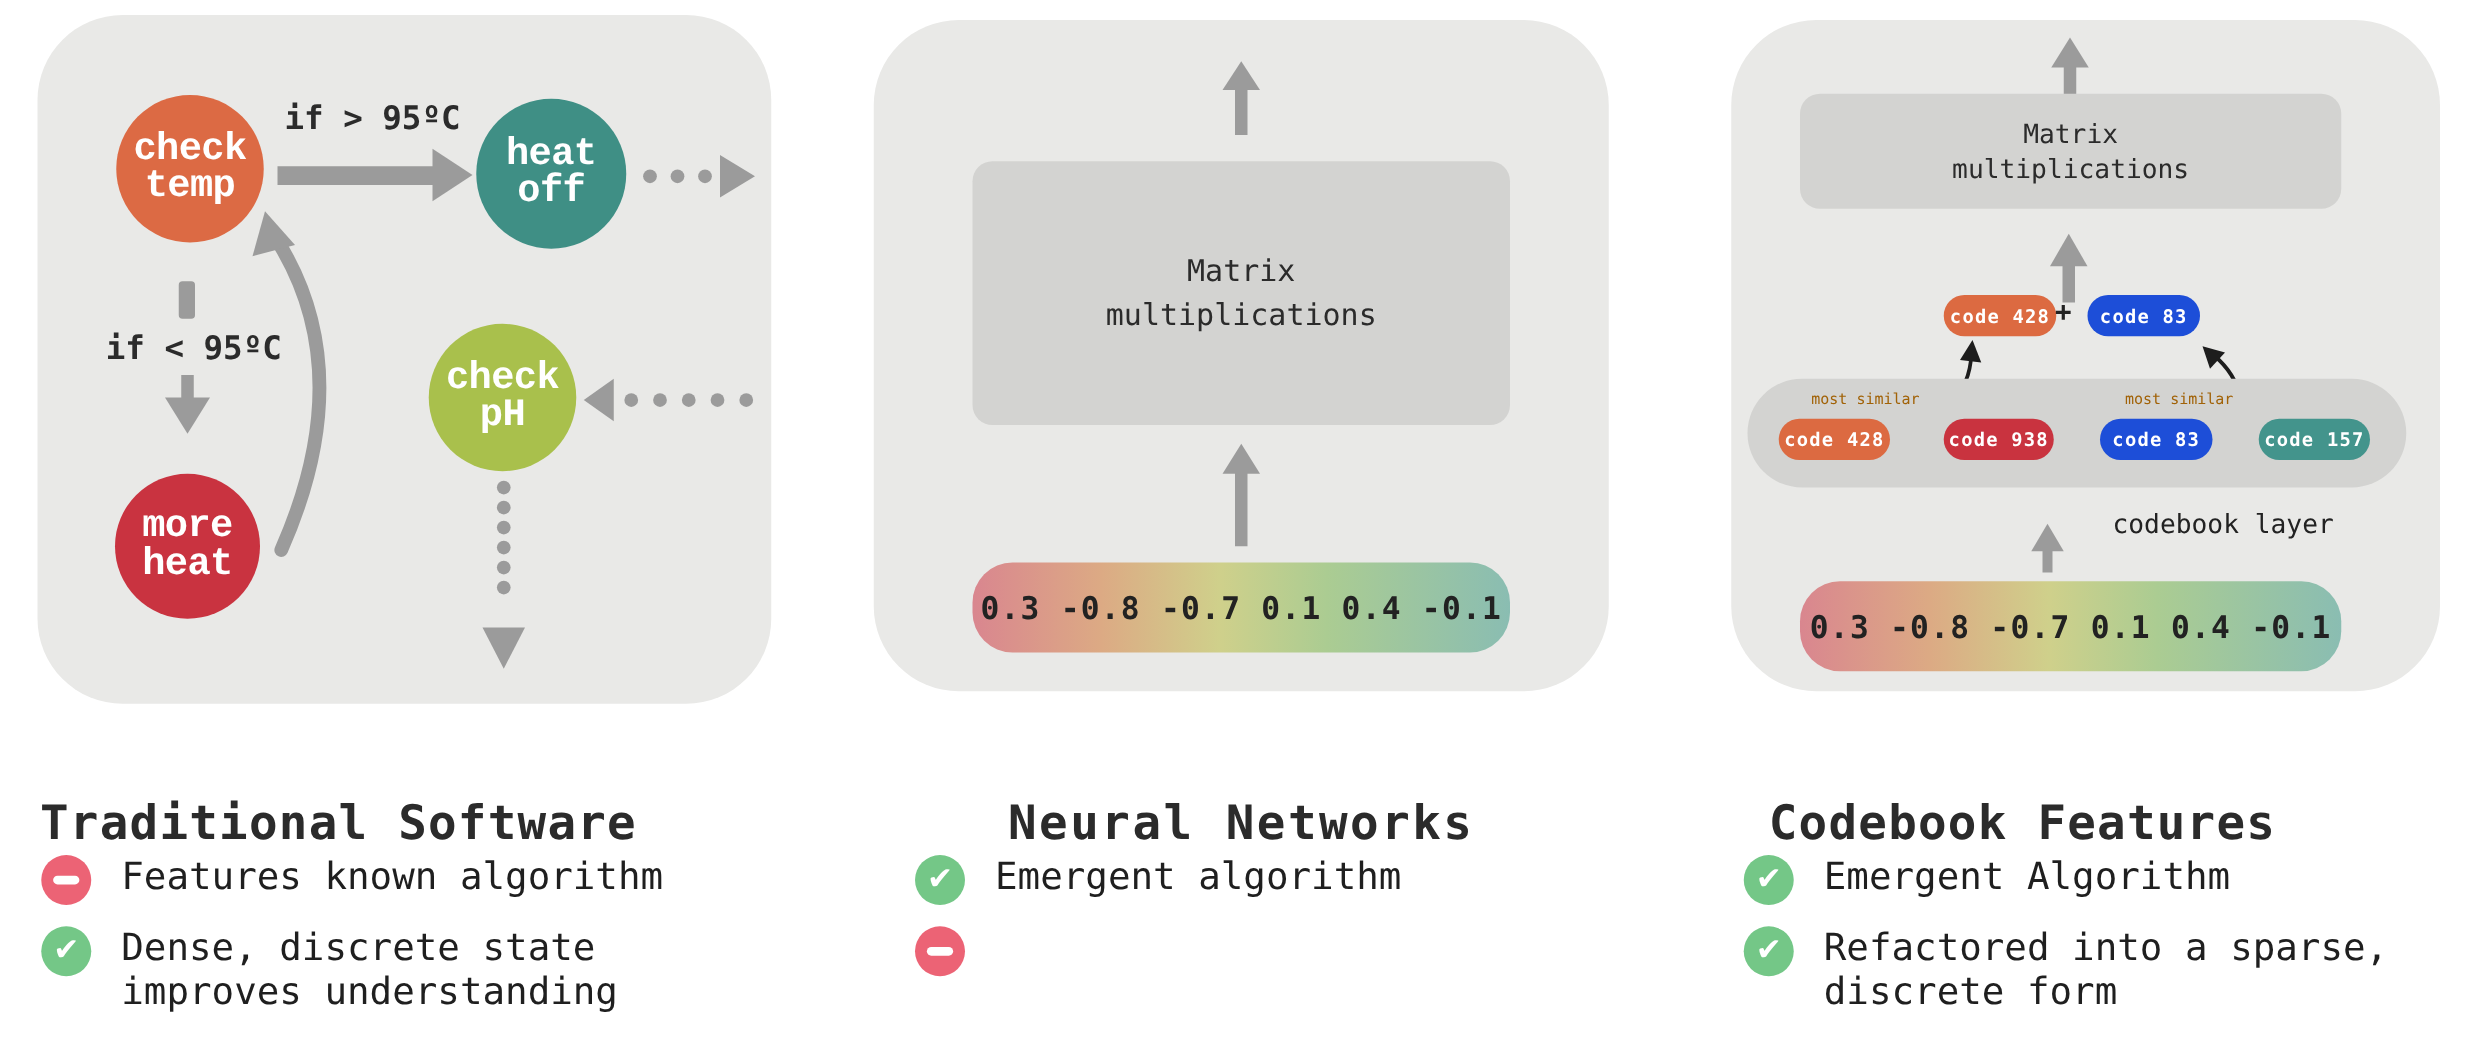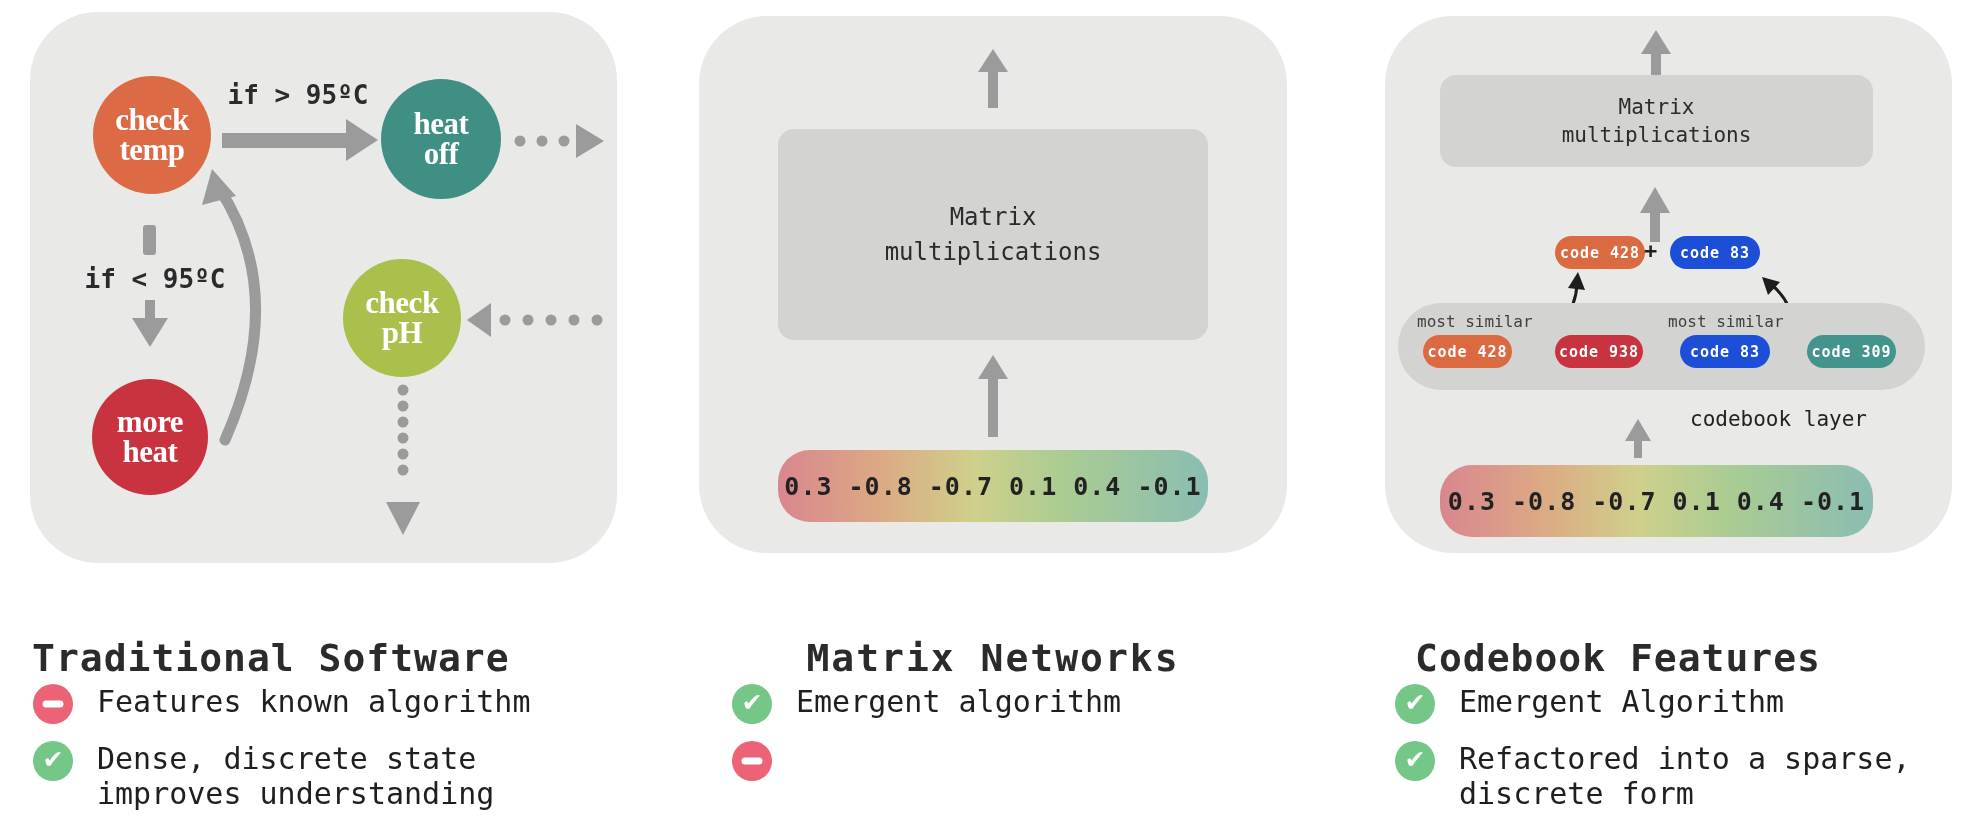--- a/index.html
+++ b/index.html
@@ -11,21 +11,21 @@
   }
   .panel{position:absolute;background:#e9e9e7;border-radius:68px;}
   #panel-left{left:30px;top:12px;width:587px;height:551px;}
   #panel-middle{left:699px;top:16px;width:588px;height:537px;}
   #panel-right{left:1385px;top:16px;width:567px;height:537px;}
   .overlay{position:absolute;left:0;top:0;}
 
   
   .node{
     position:absolute;border-radius:50%;display:flex;align-items:center;justify-content:center;
-    color:#ffffff;font-family:Liberation Serif, serif;font-weight:bold;
+    color:#ffffff;font-family:Liberation Mono, monospace;font-weight:bold;
     font-size:31px;line-height:0.98;text-align:center;white-space:pre-line;letter-spacing:-0.5px;
   }
   #node-check-temp{left:63px;top:64px;width:118px;height:118px;background:#dc6a44;}
   #node-heat-off{left:351px;top:67px;width:120px;height:120px;background:#3f8f85;}
   #node-check-ph{left:313px;top:247px;width:118px;height:118px;background:#a9c04c;}
   #node-more-heat{left:62px;top:367px;width:116px;height:116px;background:#c93340;}
 
   .cond{
     position:absolute;font-weight:bold;font-size:26px;color:#2b2b2b;
     text-align:center;width:160px;
@@ -65,21 +65,21 @@
   #sel-code-a{left:170px;top:220px;width:90px;}
   #sel-code-b{left:285px;top:220px;width:90px;}
   #sel-plus{position:absolute;left:259px;top:222px;font-size:22px;font-weight:bold;color:#222;}
   #cb-pill-0{left:38px;top:319px;width:89px;}
   #cb-pill-1{left:170px;top:319px;width:88px;}
   #cb-pill-2{left:295px;top:319px;width:90px;}
   #cb-pill-3{left:422px;top:319px;width:89px;}
 
   
   #codebook-box{position:absolute;left:13px;top:287px;width:527px;height:87px;background:#d3d3d1;border-radius:44px;}
-  .most-similar{position:absolute;font-size:16px;color:#404040;}
+  .most-similar{position:absolute;font-size:12px;color:#a16207;margin-left:32px;}
   #ms-left{left:32px;top:296px;}
   #ms-right{left:283px;top:296px;}
   #codebook-label{position:absolute;left:305px;top:391px;font-size:21px;color:#222;}
 
   
   .title{
     position:absolute;top:604px;font-size:38px;font-weight:bold;color:#2b2b2b;letter-spacing:1px;
     white-space:nowrap;
   }
   #title-left{left:32px;}
@@ -218,28 +218,28 @@
   <div class="pill c-orange" id="sel-code-a">code 428</div>
   <div id="sel-plus">+</div>
   <div class="pill c-green" id="sel-code-b">code 83</div>
 
   <div id="codebook-box"></div>
   <div class="most-similar" id="ms-left">most similar</div>
   <div class="most-similar" id="ms-right">most similar</div>
   <div class="pill c-orange" id="cb-pill-0">code 428</div>
   <div class="pill c-red" id="cb-pill-1">code 938</div>
   <div class="pill c-green" id="cb-pill-2">code 83</div>
-  <div class="pill c-teal" id="cb-pill-3">code 309</div>
+  <div class="pill c-teal" id="cb-pill-3">code 157</div>
   <div id="codebook-label">codebook layer</div>
 
   <div class="vector-bar" id="right-bar">0.3 -0.8 -0.7 0.1 0.4 -0.1</div>
 </section>
 
 <h2 class="title" id="title-left">Traditional Software</h2>
-<h2 class="title" id="title-middle">Matrix Networks</h2>
+<h2 class="title" id="title-middle">Neural Networks</h2>
 <h2 class="title" id="title-right">Codebook Features</h2>
 
 <div class="bullet" id="bullet-l1">
   <span class="bicon minus"></span>
   <span class="btext">Features known algorithm</span>
 </div>
 <div class="bullet" id="bullet-l2">
   <span class="bicon check"></span>
   <span class="btext">Dense, discrete state
 improves understanding</span>

